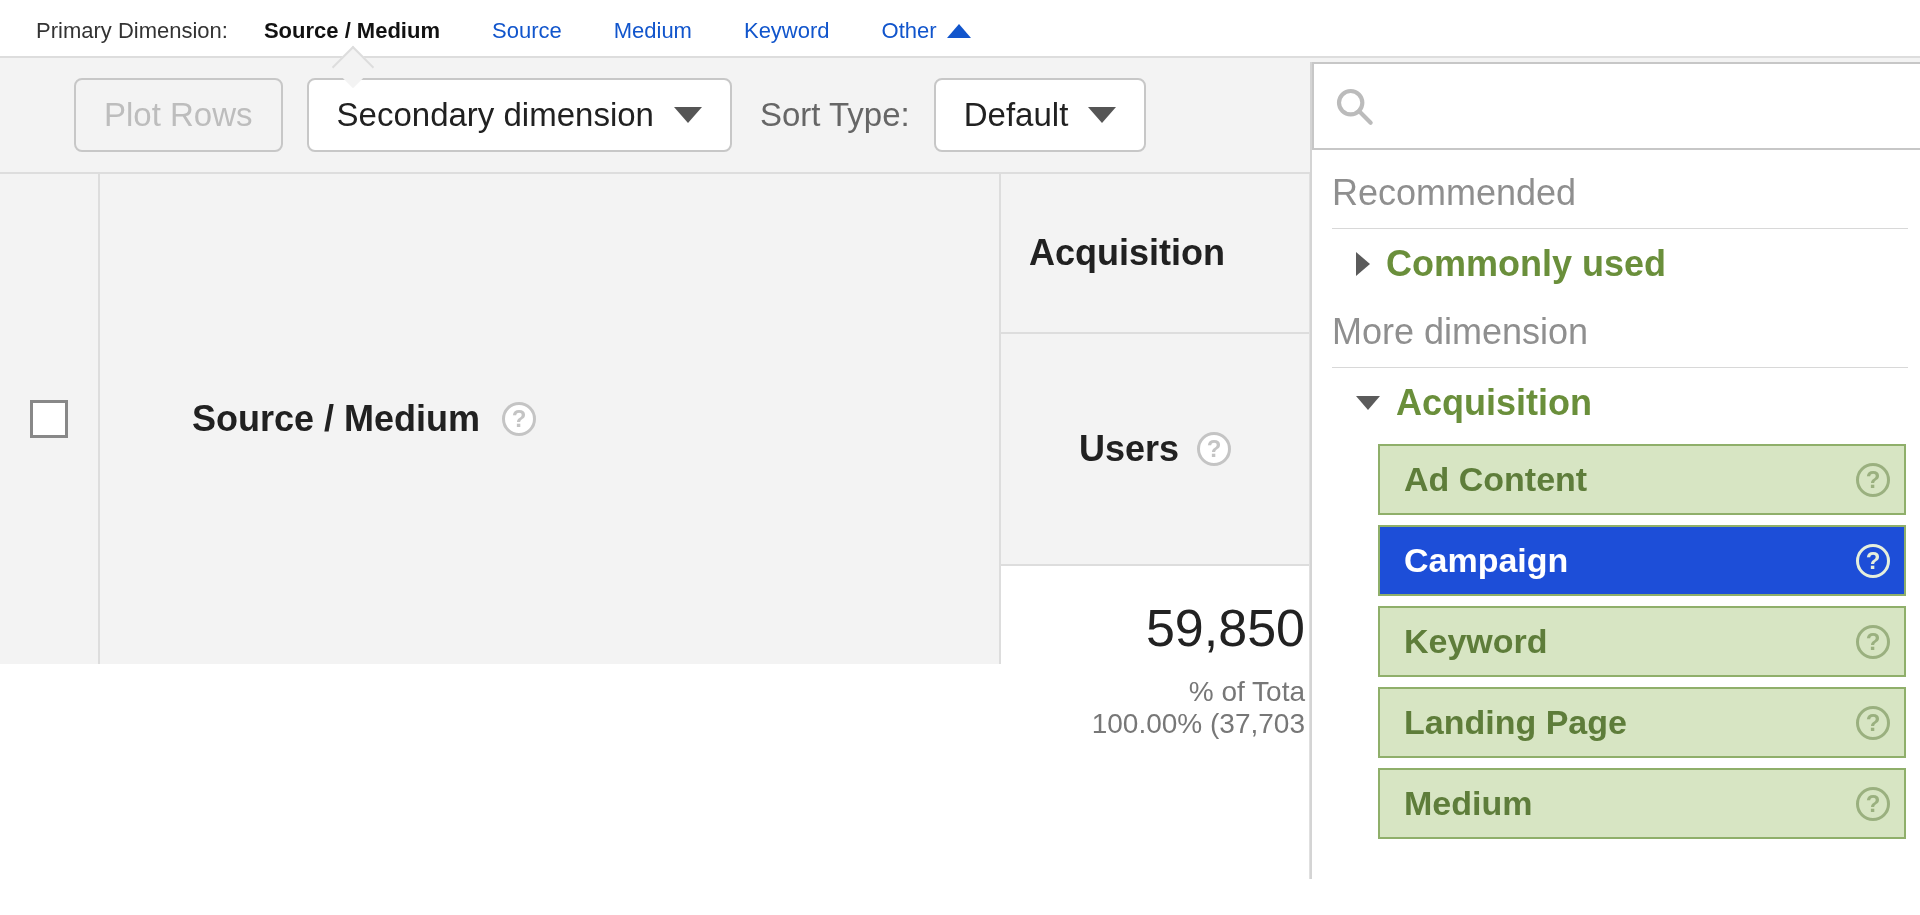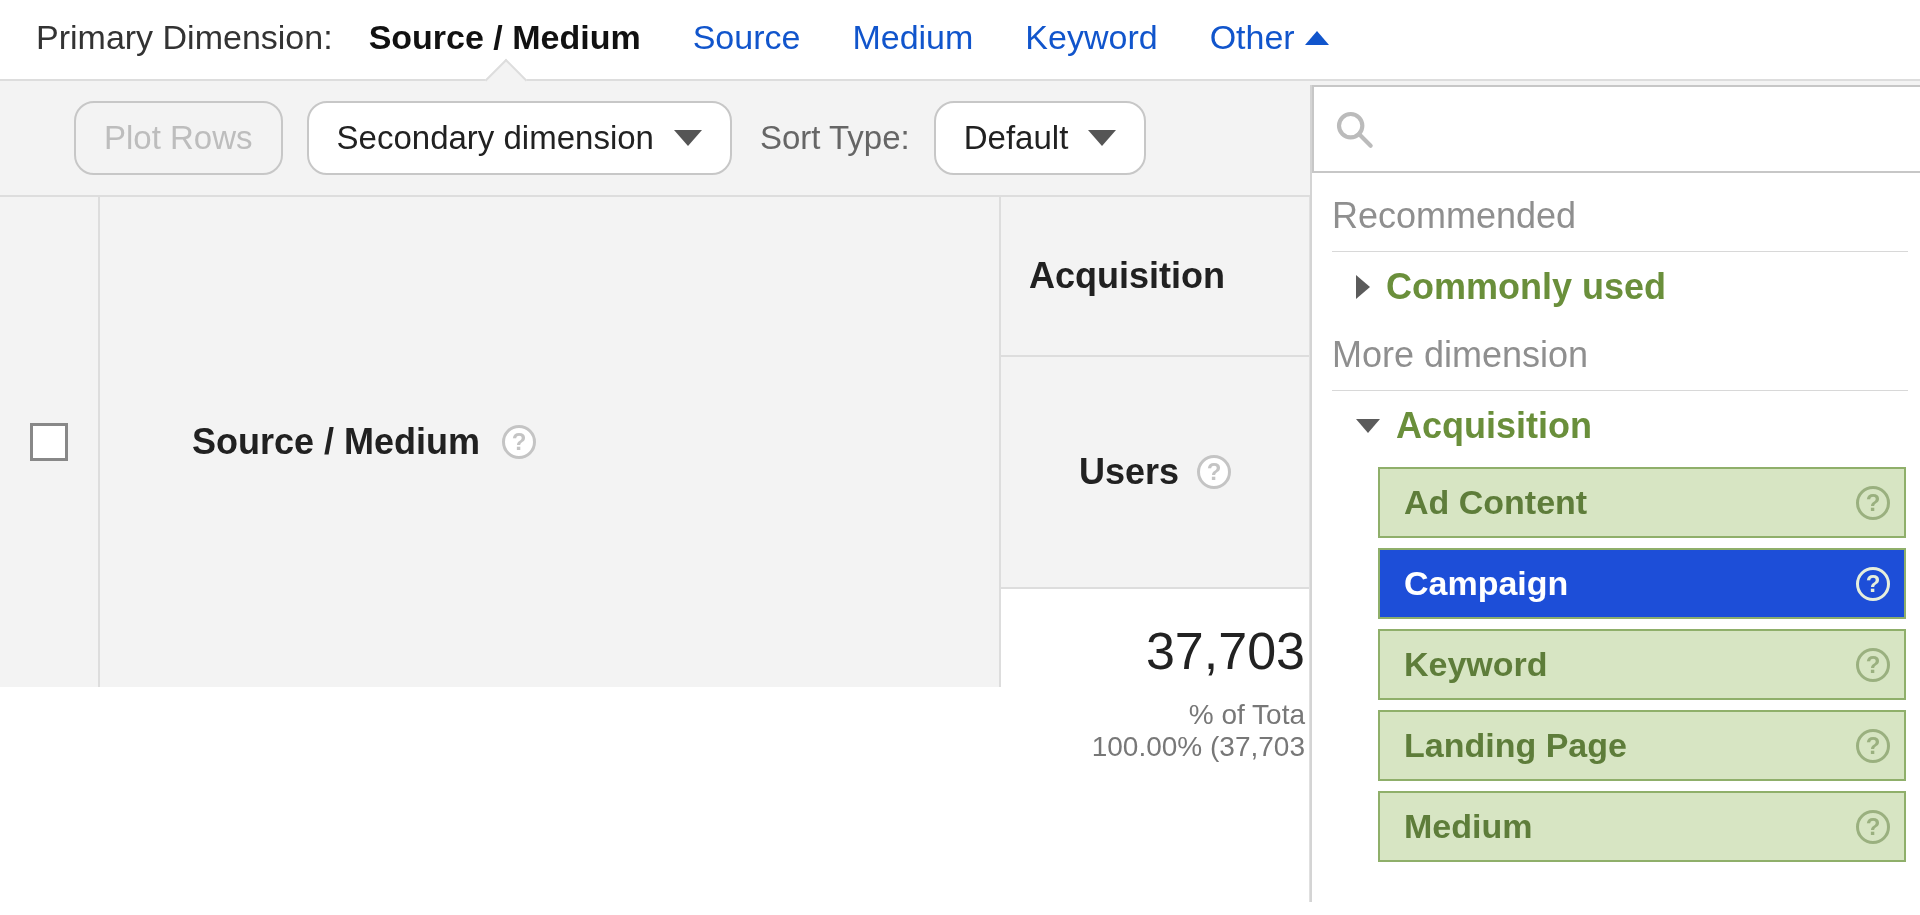--- a/index.html
+++ b/index.html
@@ -11,26 +11,26 @@
     background: #fff;
     width: 1920px;
     height: 915px;
     overflow: hidden;
   }
 
   
   .pd-strip {
     display: flex;
     align-items: center;
-    padding: 18px 0 22px 36px;
+    padding: 18px 0 12px 36px;
     background: #fff;
     position: relative;
     border-bottom: 2px solid #ddd;
     gap: 52px;
-    font-size: 34px;
+    font-size: 22px;
   }
   .pd-label {
     color: #333;
     font-weight: 400;
     margin-right: -16px;
   }
   .pd-tab {
     color: #1155cc;
     font-weight: 400;
     cursor: pointer;
@@ -67,21 +67,21 @@
     align-items: center;
     gap: 24px;
     padding: 20px 0 20px 74px;
     border-bottom: 2px solid #ddd;
     font-size: 33px;
     position: relative;
     z-index: 1;
   }
   .btn {
     border: 2px solid #c7c7c7;
-    border-radius: 20px;
+    border-radius: 8px;
     background: #fff;
     padding: 16px 28px;
     display: inline-flex;
     align-items: center;
     gap: 20px;
     cursor: pointer;
   }
   .btn.disabled {
     color: #bdbdbd;
     background: #f3f3f3;
@@ -304,21 +304,21 @@
       <span>Source / Medium</span>
       <span class="help-circle">?</span>
     </div>
     <div class="acq-col">
       <div class="acq-header">Acquisition</div>
       <div class="users-header">
         <span>Users</span>
         <span class="help-circle">?</span>
       </div>
       <div class="data-body">
-        <div class="big-number">37,703</div>
+        <div class="big-number">59,850</div>
         <div class="sub1">% of Tota</div>
         <div class="sub2">100.00% (37,703</div>
       </div>
     </div>
   </div>
 
   <div class="picker">
     <div class="search-row">
       <svg viewBox="0 0 24 24">
         <circle cx="10" cy="10" r="7" fill="none" stroke="#bbb" stroke-width="2.5"></circle>

